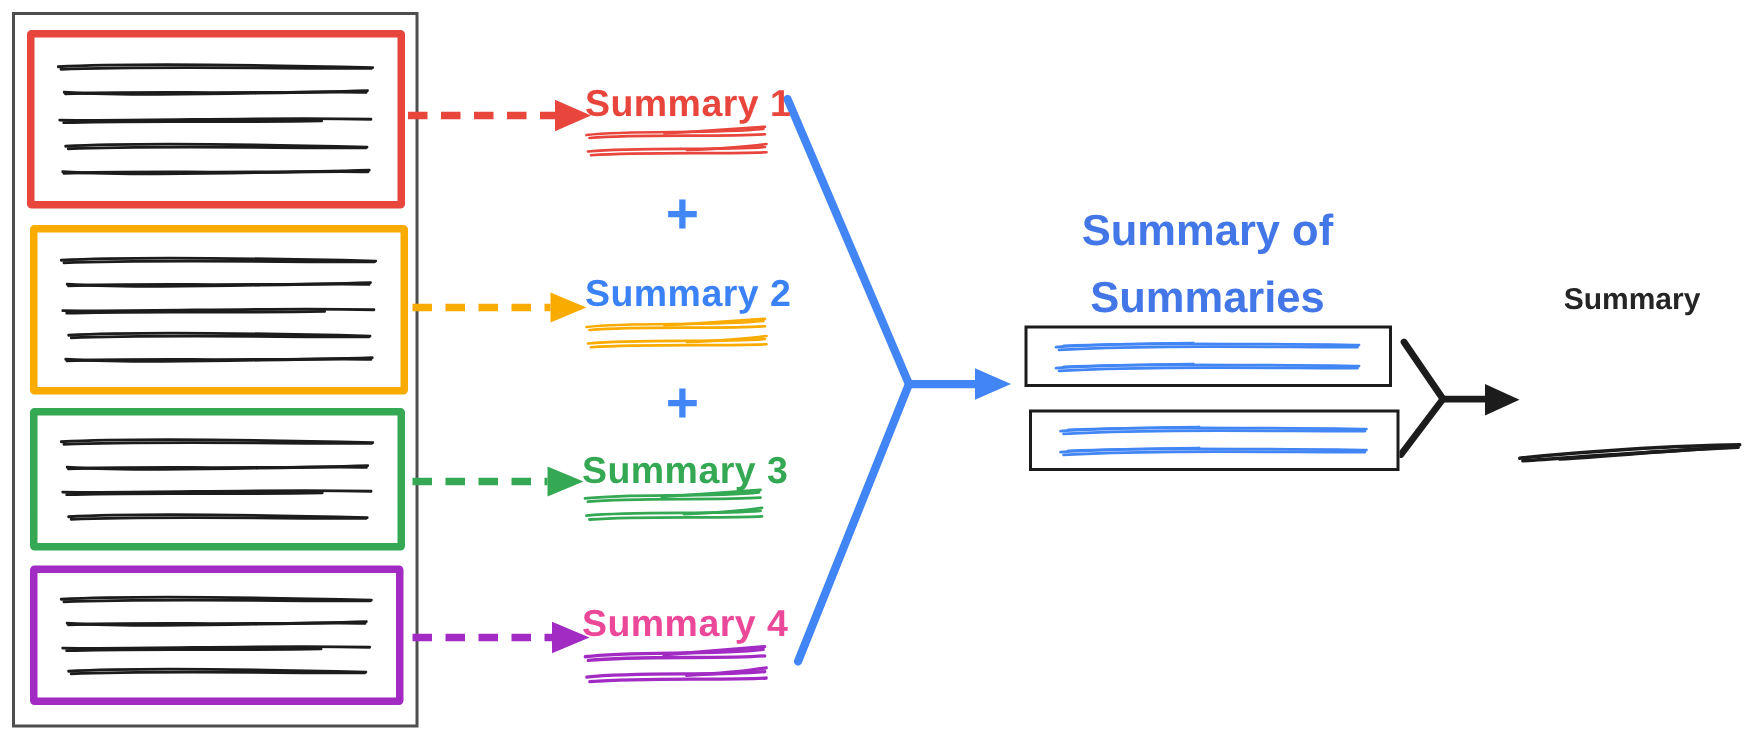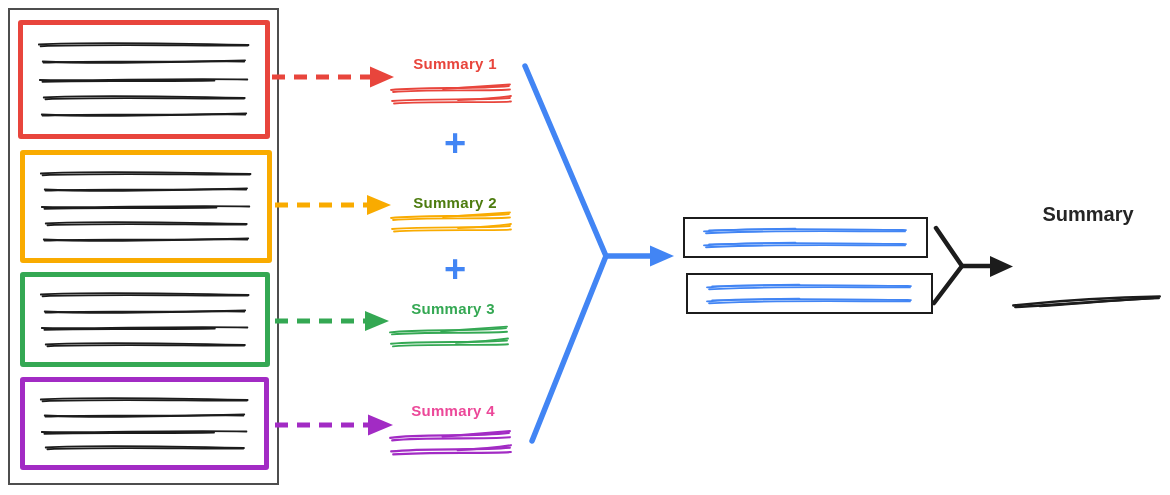--- a/index.html
+++ b/index.html
@@ -16,21 +16,21 @@
     position:absolute;border:5px solid currentColor;border-radius:3px;box-sizing:border-box;
     display:flex;flex-direction:column;justify-content:space-evenly;align-items:center;
     padding:6px 10px;background:#fff;
   }
   .sec1{left:8px;top:10px;width:252px;height:119px;}
   .sec2{left:10px;top:140px;width:252px;height:113px;}
   .sec3{left:10px;top:262px;width:250px;height:95px;}
   .sec4{left:10px;top:367px;width:249px;height:93px;}
   .doc-line{height:9px;}
   
-  .sum-label{width:130px;text-align:center;font-size:15px;font-weight:700;letter-spacing:.3px;white-space:nowrap;}
+  .sum-label{width:130px;text-align:center;font-size:25px;font-weight:700;letter-spacing:.3px;white-space:nowrap;}
   .lbl1{left:390px;top:55px;}
   .lbl2{left:390px;top:182px;}
   .lbl3{left:388px;top:300px;}
   .lbl4{left:388px;top:402px;}
   .ul1{left:388px;top:82px;width:125px;height:26px;}
   .ul2{left:388px;top:210px;width:125px;height:26px;}
   .ul3{left:387px;top:324px;width:123px;height:27px;}
   .ul4{left:387px;top:428px;width:126px;height:32px;}
   .plus{width:36px;text-align:center;font-size:38px;font-weight:800;line-height:38px;}
   .plus1{left:437px;top:124px;}
@@ -38,21 +38,21 @@
   
   .combined-title{left:685px;top:132px;width:240px;text-align:center;font-size:29px;font-weight:700;line-height:45px;white-space:nowrap;}
   .bluebox{
     position:absolute;border:2.5px solid currentColor;box-sizing:border-box;background:#fff;
     display:flex;flex-direction:column;justify-content:space-evenly;padding:3px 14px;
   }
   .bb1{left:683px;top:217px;width:245px;height:41px;}
   .bb2{left:686px;top:273px;width:247px;height:41px;}
   .box-line{height:11px;width:100%;}
   
-  .final-title{left:1007px;top:200px;width:162px;text-align:center;font-size:20px;font-weight:600;line-height:29px;white-space:nowrap;}
+  .final-title{left:1007px;top:186px;width:162px;text-align:center;font-size:20px;font-weight:600;line-height:29px;white-space:nowrap;}
   .swoosh{left:1009px;top:292px;width:154px;height:18px;}
   
   .connectors{left:0;top:0;pointer-events:none;}
   .dash{stroke-width:5;stroke-dasharray:13 9;fill:none;}
   .vline{stroke-width:5.5;stroke-linecap:round;fill:none;}
   .kline{stroke-width:4.5;stroke-linecap:round;fill:none;}
 </style>
 </head>
 <body>
 
@@ -188,37 +188,41 @@
     </g>
   </svg>
 
   <div class="abs sum-label lbl1" style="color: rgb(232, 69, 60);">Summary 1</div>
   <svg class="abs ul1" viewBox="0 0 125 26" preserveAspectRatio="none" style="color: rgb(232, 69, 60);">
       <use href="#uline"></use>
     </svg>
 
   <div class="abs plus plus1" style="color: rgb(66, 133, 244);">+</div>
 
-  <div class="abs sum-label lbl2" style="color: #4d7c0f; margin-top: 12px;">Summary 2</div>
+  <div class="abs sum-label lbl2" style="color: #3b82f6;">Summary 2</div>
   <svg class="abs ul2" viewBox="0 0 125 26" preserveAspectRatio="none" style="color: rgb(249, 171, 0);">
       <use href="#uline"></use>
     </svg>
 
   <div class="abs plus plus2" style="color: rgb(66, 133, 244);">+</div>
 
   <div class="abs sum-label lbl3" style="color: rgb(52, 168, 83);">Summary 3</div>
   <svg class="abs ul3" viewBox="0 0 125 26" preserveAspectRatio="none" style="color: rgb(52, 168, 83);">
       <use href="#uline"></use>
     </svg>
 
   <div class="abs sum-label lbl4" style="color: #ec4899;">Summary 4</div>
   <svg class="abs ul4" viewBox="0 0 125 26" preserveAspectRatio="none" style="color: rgb(162, 43, 196);">
       <use href="#uline"></use>
     </svg>
 
+  <div class="abs combined-title" style="color: rgb(67, 119, 232);">
+    <div>Summary of</div>
+    <div>Summaries</div>
+  </div>
 
   <div class="bluebox bb1" style="color: rgb(28, 28, 28);">
     <svg class="box-line" viewBox="0 0 210 12" preserveAspectRatio="none" style="color: rgb(66, 133, 244);">
         <use href="#bline"></use>
       </svg>
     <svg class="box-line" viewBox="0 0 210 12" preserveAspectRatio="none" style="color: rgb(66, 133, 244);">
         <use href="#bline"></use>
       </svg>
   </div>
   <div class="bluebox bb2" style="color: rgb(28, 28, 28);">

